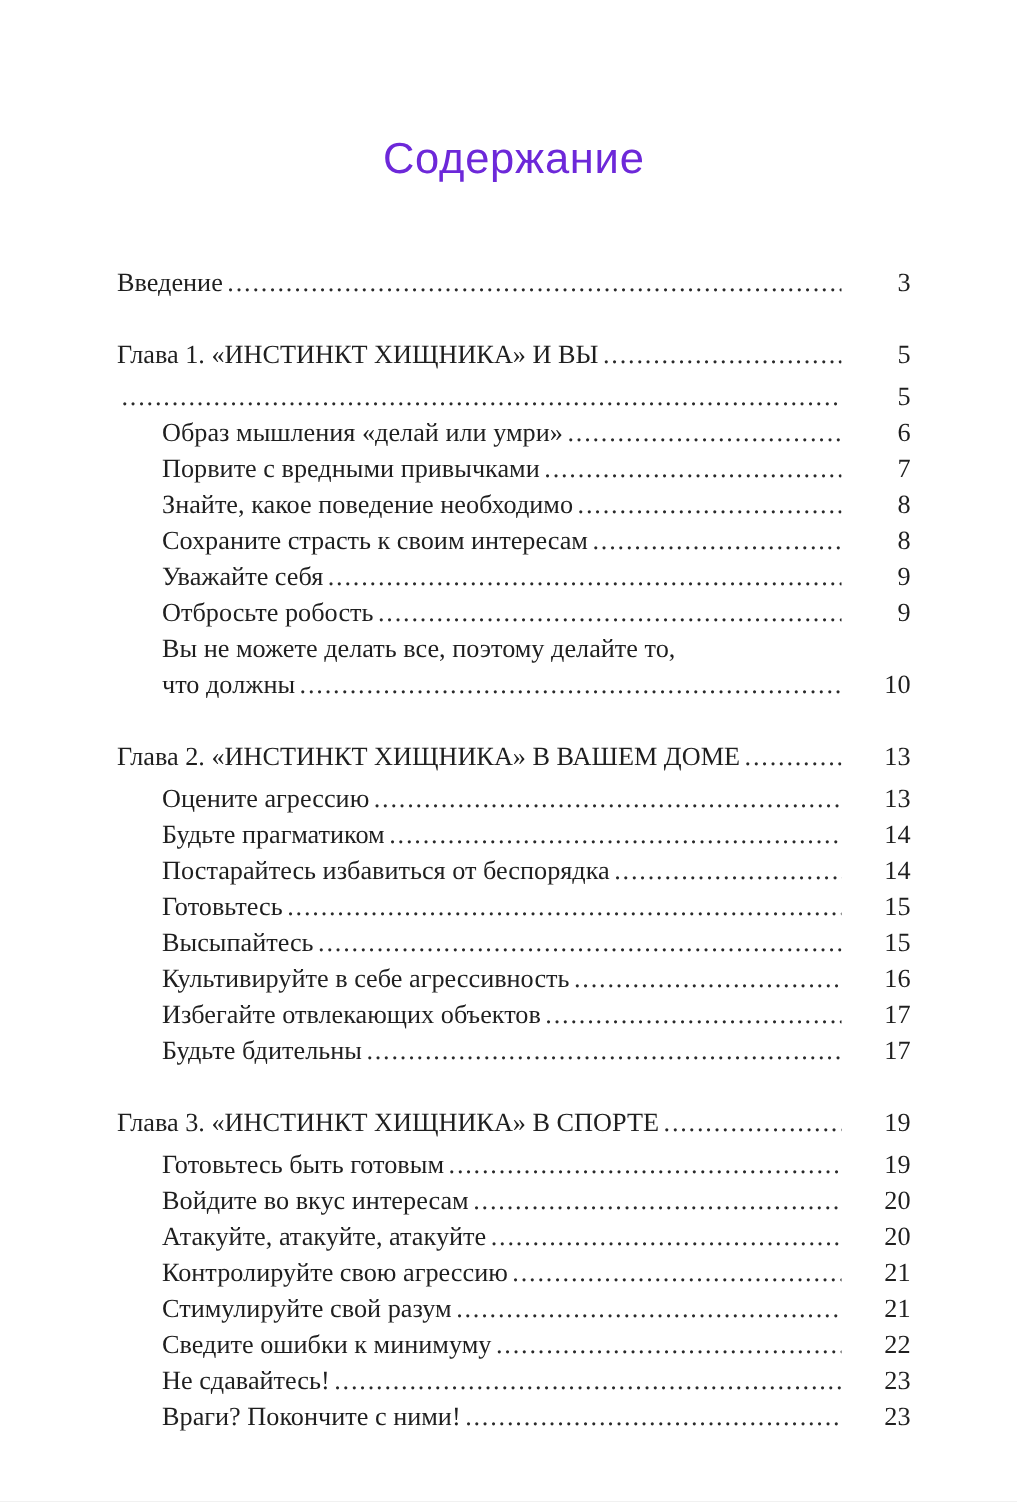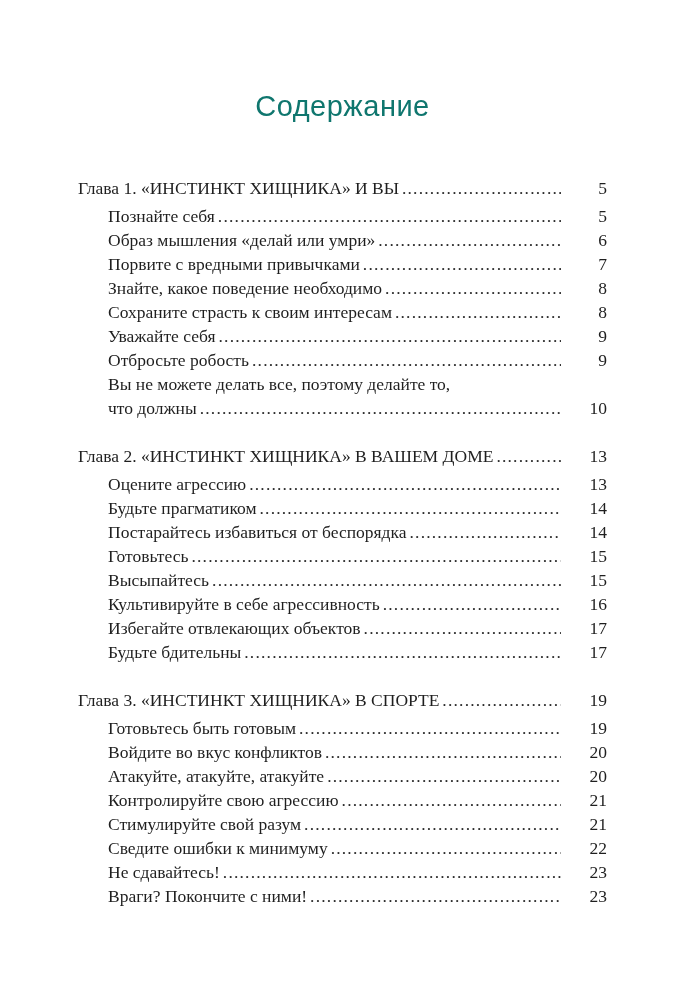--- a/index.html
+++ b/index.html
@@ -16,21 +16,21 @@
     overflow: hidden;
   }
   h1.title {
     margin: 0 0 52px 0;
     text-align: center;
     font-family: "Liberation Sans", sans-serif;
     font-weight: 400;
     font-size: 29px;
     line-height: 36px;
     letter-spacing: 0.5px;
-    color: #0f766e;
+    color: #6d28d9;
   }
   .toc { font-size: 17.5px; }
   .row {
     display: flex;
     align-items: baseline;
     height: 24px;
     line-height: 24px;
     white-space: nowrap;
   }
   .row.chapter { margin-top: 24px; margin-bottom: 4px; }
@@ -54,27 +54,31 @@
     padding-left: 12px;
     text-align: right;
   }
 </style>
 </head>
 <body>
 
 <div class="page">
   <h1 class="title">Содержание</h1>
   <div class="toc" id="toc">
+      <div class="row top">
+    <span class="label">Введение</span>
+    <span class="dots"></span>
+    <span class="num">3</span>
+  </div>
       <div class="row chapter">
     <span class="label">Глава 1. «ИНСТИНКТ ХИЩНИКА» И ВЫ</span>
     <span class="dots"></span>
     <span class="num">5</span>
   </div>
       <div class="row sub">
-    <span class="label">Познайте себя</span>
     <span class="dots"></span>
     <span class="num">5</span>
   </div>
       <div class="row sub">
     <span class="label">Образ мышления «делай или умри»</span>
     <span class="dots"></span>
     <span class="num">6</span>
   </div>
       <div class="row sub">
     <span class="label">Порвите с вредными привычками</span>
@@ -160,21 +164,21 @@
     <span class="label">Глава 3. «ИНСТИНКТ ХИЩНИКА» В СПОРТЕ</span>
     <span class="dots"></span>
     <span class="num">19</span>
   </div>
       <div class="row sub">
     <span class="label">Готовьтесь быть готовым</span>
     <span class="dots"></span>
     <span class="num">19</span>
   </div>
       <div class="row sub">
-    <span class="label">Войдите во вкус конфликтов</span>
+    <span class="label">Войдите во вкус интересам</span>
     <span class="dots"></span>
     <span class="num">20</span>
   </div>
       <div class="row sub">
     <span class="label">Атакуйте, атакуйте, атакуйте</span>
     <span class="dots"></span>
     <span class="num">20</span>
   </div>
       <div class="row sub">
     <span class="label">Контролируйте свою агрессию</span>

